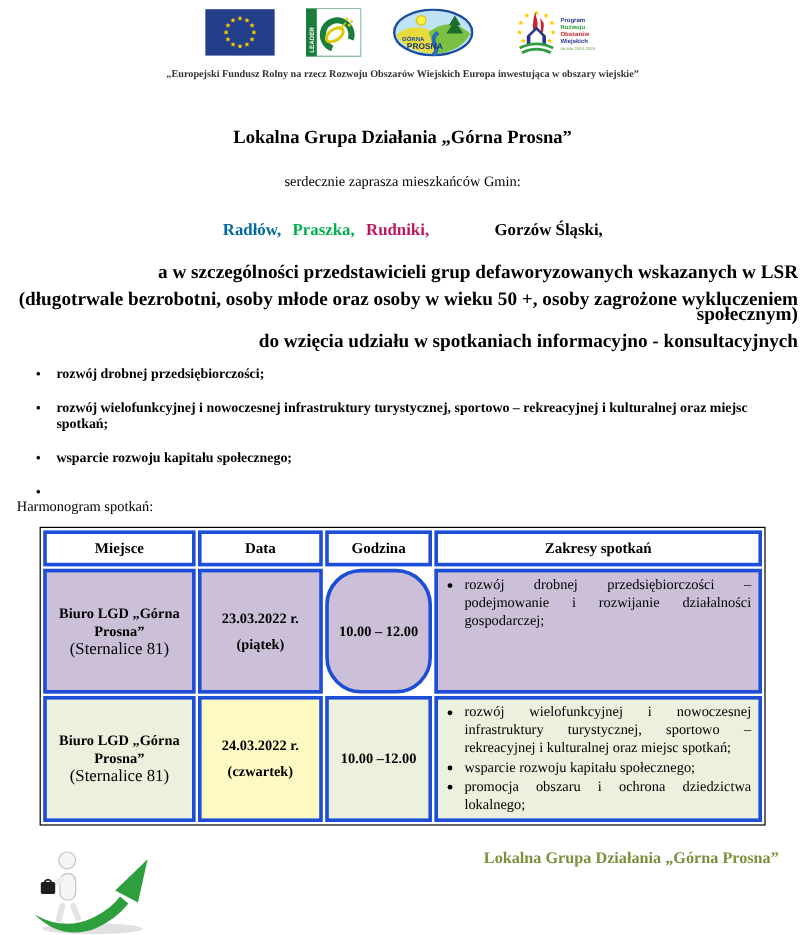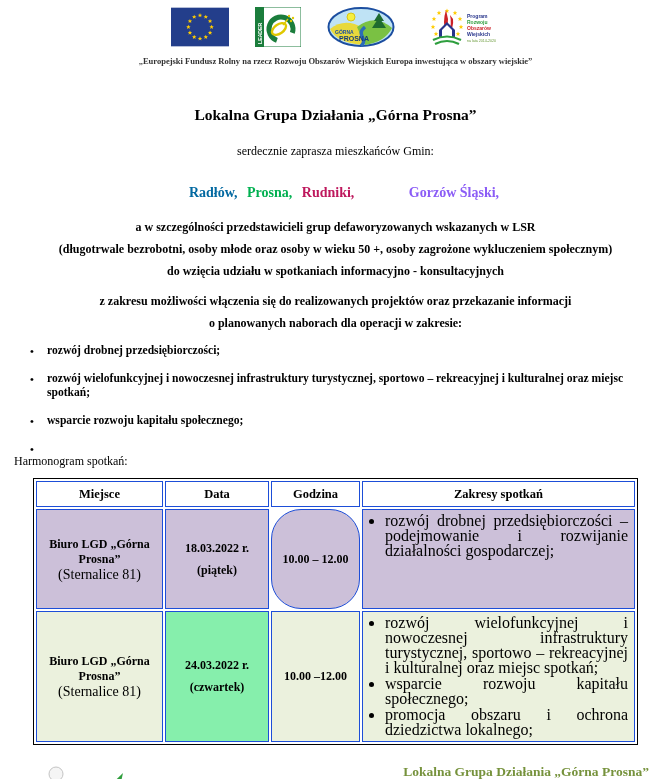--- a/index.html
+++ b/index.html
@@ -10,42 +10,42 @@
   .logo-strip{display:flex;justify-content:center;align-items:center;gap:26px;margin-top:5px;height:44px;}
   .logo-strip svg{display:block;}
   .caption{text-align:center;font-size:8.5px;color:#333;margin-top:7px;font-weight:bold;}
 
   
   .title{text-align:center;font-weight:bold;font-size:15.5px;margin-top:40px;}
   .subtitle{text-align:center;font-size:12px;margin-top:20px;}
   .towns{text-align:center;font-weight:bold;font-size:14px;margin-top:26px;}
   .towns span{margin:0 3px;}
   .paras{margin-top:20px;}
-  .paras p{margin:0 6px 9px 6px;text-align:center;font-weight:bold;font-size:12px;line-height:13px;}
+  .paras p{margin:0 6px 9px 6px;text-align:right;font-weight:bold;font-size:16px;line-height:13px;}
   .paras2{margin-top:17px;}
   .paras2 p{margin:0 6px 9px 6px;text-align:center;font-weight:bold;font-size:12px;line-height:13px;}
 
   .bullets{margin:14px 10px 0 30px;padding:0;list-style:none;}
   .bullets li{position:relative;padding-left:17px;margin-bottom:14px;font-weight:bold;font-size:11.6px;line-height:14px;}
   .bullets li .dot{position:absolute;left:0;top:0;font-size:11px;}
 
   
   .sched-label{font-size:12px;margin:26px 0 0 14px;}
   table.sched{border-collapse:separate;border-spacing:2px;border:1px solid #000;width:605px;margin:9px auto 0 auto;background:#fff;}
-  table.sched th,table.sched td{border:1px solid #1d4ed8;}
+  table.sched th,table.sched td{border:3px solid #1d4ed8;}
   table.sched th{font-size:12.5px;font-weight:bold;text-align:center;height:22px;background:#fff;}
   td.c{vertical-align:middle;text-align:center;font-size:12px;}
   td.topics{vertical-align:top;padding:3px 6px 3px 2px;}
   .place-b{font-weight:bold;display:block;line-height:15px;}
   .place-s{display:block;font-size:14px;line-height:15px;text-align:center;}
   .date-d{font-weight:bold;display:block;}
   .date-w{font-weight:bold;display:block;margin-top:7px;}
   .time{font-weight:bold;}
   ul.topic-list{margin:0;padding:0 0 0 20px;}
-  ul.topic-list li{font-size:16px;line-height:15px;text-align:justify;margin-bottom:1px;}
+  ul.topic-list li{font-size:12px;line-height:15px;text-align:justify;margin-bottom:1px;}
   tr.r1 td{height:92px;}
   tr.r2 td{height:84px;}
 
   
   .footer{display:flex;margin-top:14px;}
   .footer-left{width:230px;padding-left:20px;}
   .footer-right{flex:1;text-align:right;padding-right:22px;padding-top:6px;font-size:13px;line-height:14.5px;}
   .footer-right .org{font-weight:bold;font-size:13.5px;}
 </style>
 </head>
@@ -122,35 +122,31 @@
     </svg>
   </div>
 
   <div class="caption">„Europejski Fundusz Rolny na rzecz Rozwoju Obszarów Wiejskich Europa inwestująca w obszary wiejskie”</div>
 
   <div class="title">Lokalna Grupa Działania „Górna Prosna”</div>
   <div class="subtitle">serdecznie zaprasza mieszkańców Gmin:</div>
 
   <div class="towns">
     <span style="color: #0369a1; margin-left: 20px;">Radłów,</span>
-    <span style="color: rgb(0, 176, 80);">Prosna,</span>
+    <span style="color: rgb(0, 176, 80);">Praszka,</span>
     <span style="color: #be185d;">Rudniki,</span>
-    <span style="color: #8b5cf6; margin-left: 48px;">Gorzów Śląski,</span>
+    <span style="color: #000000; margin-left: 48px;">Gorzów Śląski,</span>
   </div>
 
   <div class="paras">
     <p>a w szczególności przedstawicieli grup defaworyzowanych wskazanych w LSR</p>
     <p>(długotrwale bezrobotni, osoby młode oraz osoby w wieku 50 +, osoby zagrożone wykluczeniem społecznym)</p>
     <p>do wzięcia udziału w spotkaniach informacyjno - konsultacyjnych</p>
   </div>
 
-  <div class="paras2">
-    <p>z zakresu możliwości włączenia się do realizowanych projektów oraz przekazanie informacji</p>
-    <p>o planowanych naborach dla operacji w zakresie:</p>
-  </div>
 
   <ul class="bullets">
     <li><span class="dot">•</span><span>rozwój drobnej przedsiębiorczości;</span></li>
     <li><span class="dot">•</span><span>rozwój wielofunkcyjnej i nowoczesnej infrastruktury turystycznej, sportowo – rekreacyjnej i kulturalnej oraz miejsc spotkań;</span></li>
     <li><span class="dot">•</span><span>wsparcie rozwoju kapitału społecznego;</span></li>
     <li><span class="dot">•</span></li>
   </ul>
 
   <div class="sched-label">Harmonogram spotkań:</div>
 
@@ -167,38 +163,38 @@
       <th>Data</th>
       <th>Godzina</th>
       <th>Zakresy spotkań</th>
     </tr>
     <tr class="r1">
       <td class="c" style="background-color: rgb(204, 192, 217);">
         <span class="place-b">Biuro LGD „Górna Prosna”</span>
         <span class="place-s">(Sternalice 81)</span>
       </td>
       <td class="c" style="background-color: rgb(204, 192, 217);">
-        <span class="date-d">18.03.2022 r.</span>
+        <span class="date-d">23.03.2022 r.</span>
         <span class="date-w">(piątek)</span>
       </td>
       <td class="c" style="background-color: rgb(204, 192, 217); border-radius: 30px;">
         <span class="time">10.00 – 12.00</span>
       </td>
       <td class="topics" style="background-color: rgb(204, 192, 217);">
         <ul class="topic-list">
           <li>rozwój drobnej przedsiębiorczości – podejmowanie i rozwijanie działalności gospodarczej;</li>
         </ul>
       </td>
     </tr>
     <tr class="r2">
       <td class="c" style="background-color: rgb(235, 241, 221);">
         <span class="place-b">Biuro LGD „Górna Prosna”</span>
         <span class="place-s">(Sternalice 81)</span>
       </td>
-      <td class="c" style="background-color: #86efac;">
+      <td class="c" style="background-color: #fef9c3;">
         <span class="date-d">24.03.2022 r.</span>
         <span class="date-w">(czwartek)</span>
       </td>
       <td class="c" style="background-color: rgb(235, 241, 221);">
         <span class="time">10.00 –12.00</span>
       </td>
       <td class="topics" style="background-color: rgb(235, 241, 221);">
         <ul class="topic-list">
           <li>rozwój wielofunkcyjnej i nowoczesnej infrastruktury turystycznej, sportowo – rekreacyjnej i kulturalnej oraz miejsc spotkań;</li>
           <li>wsparcie rozwoju kapitału społecznego;</li>

